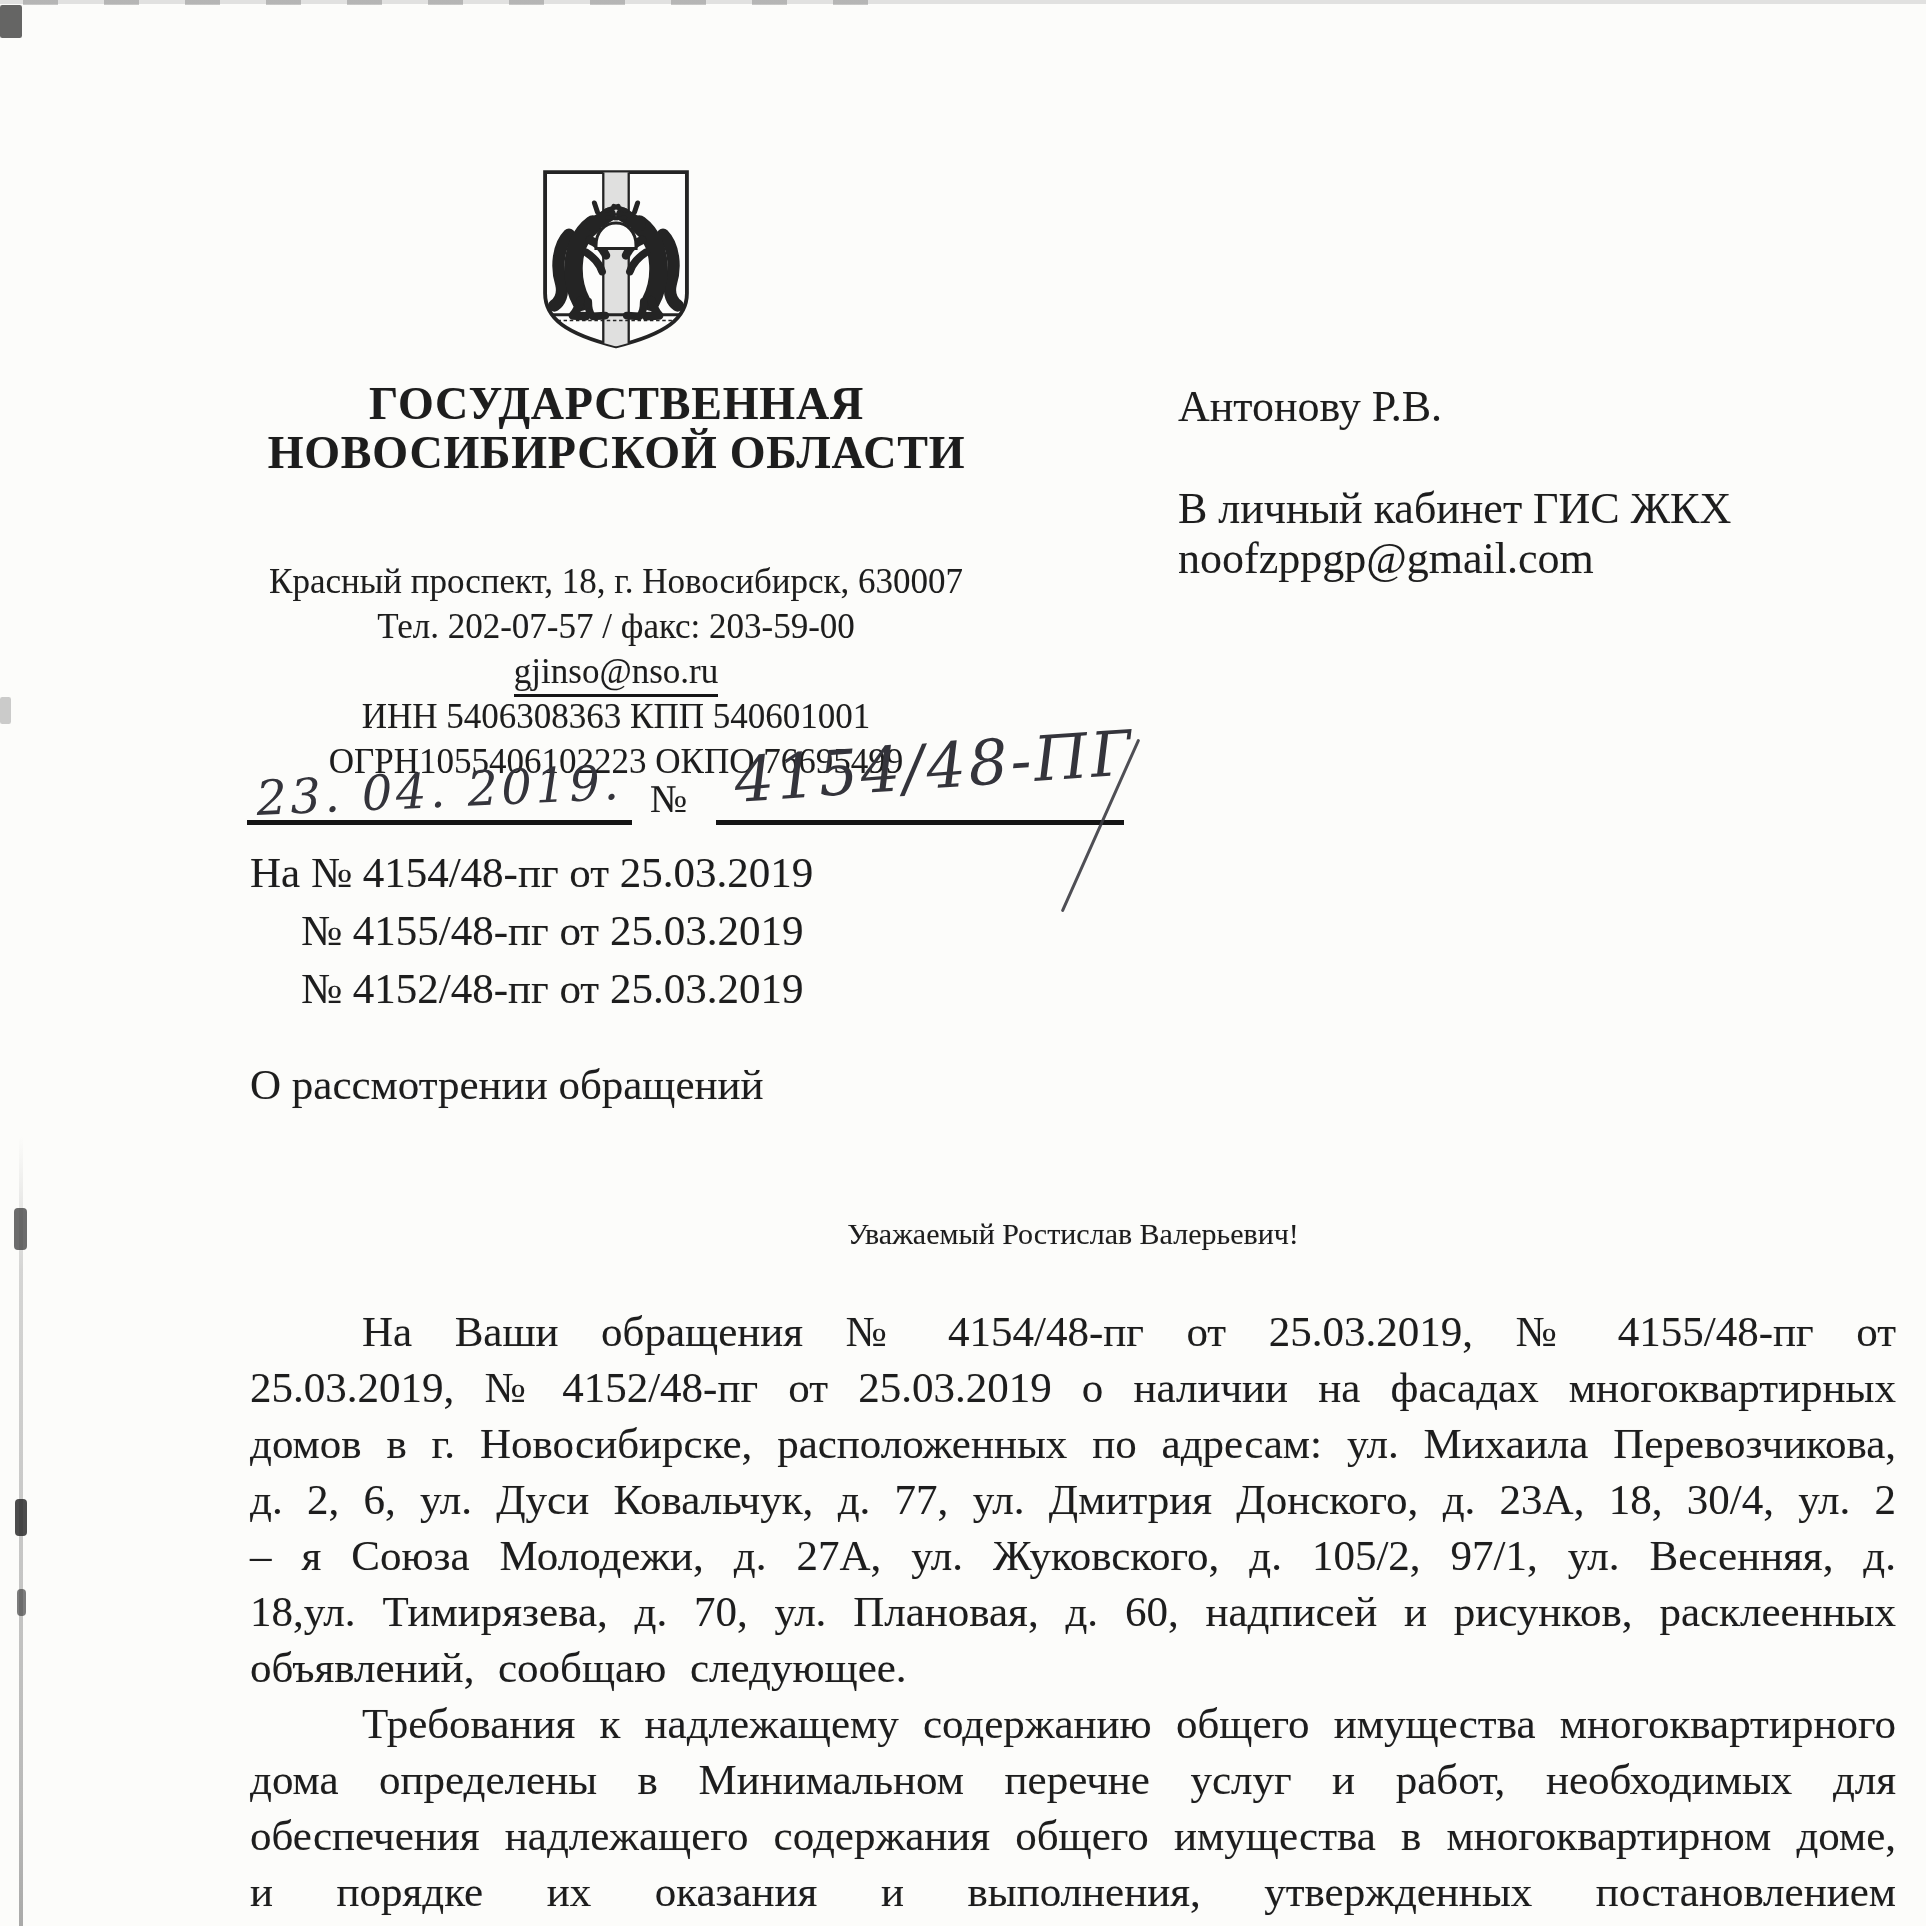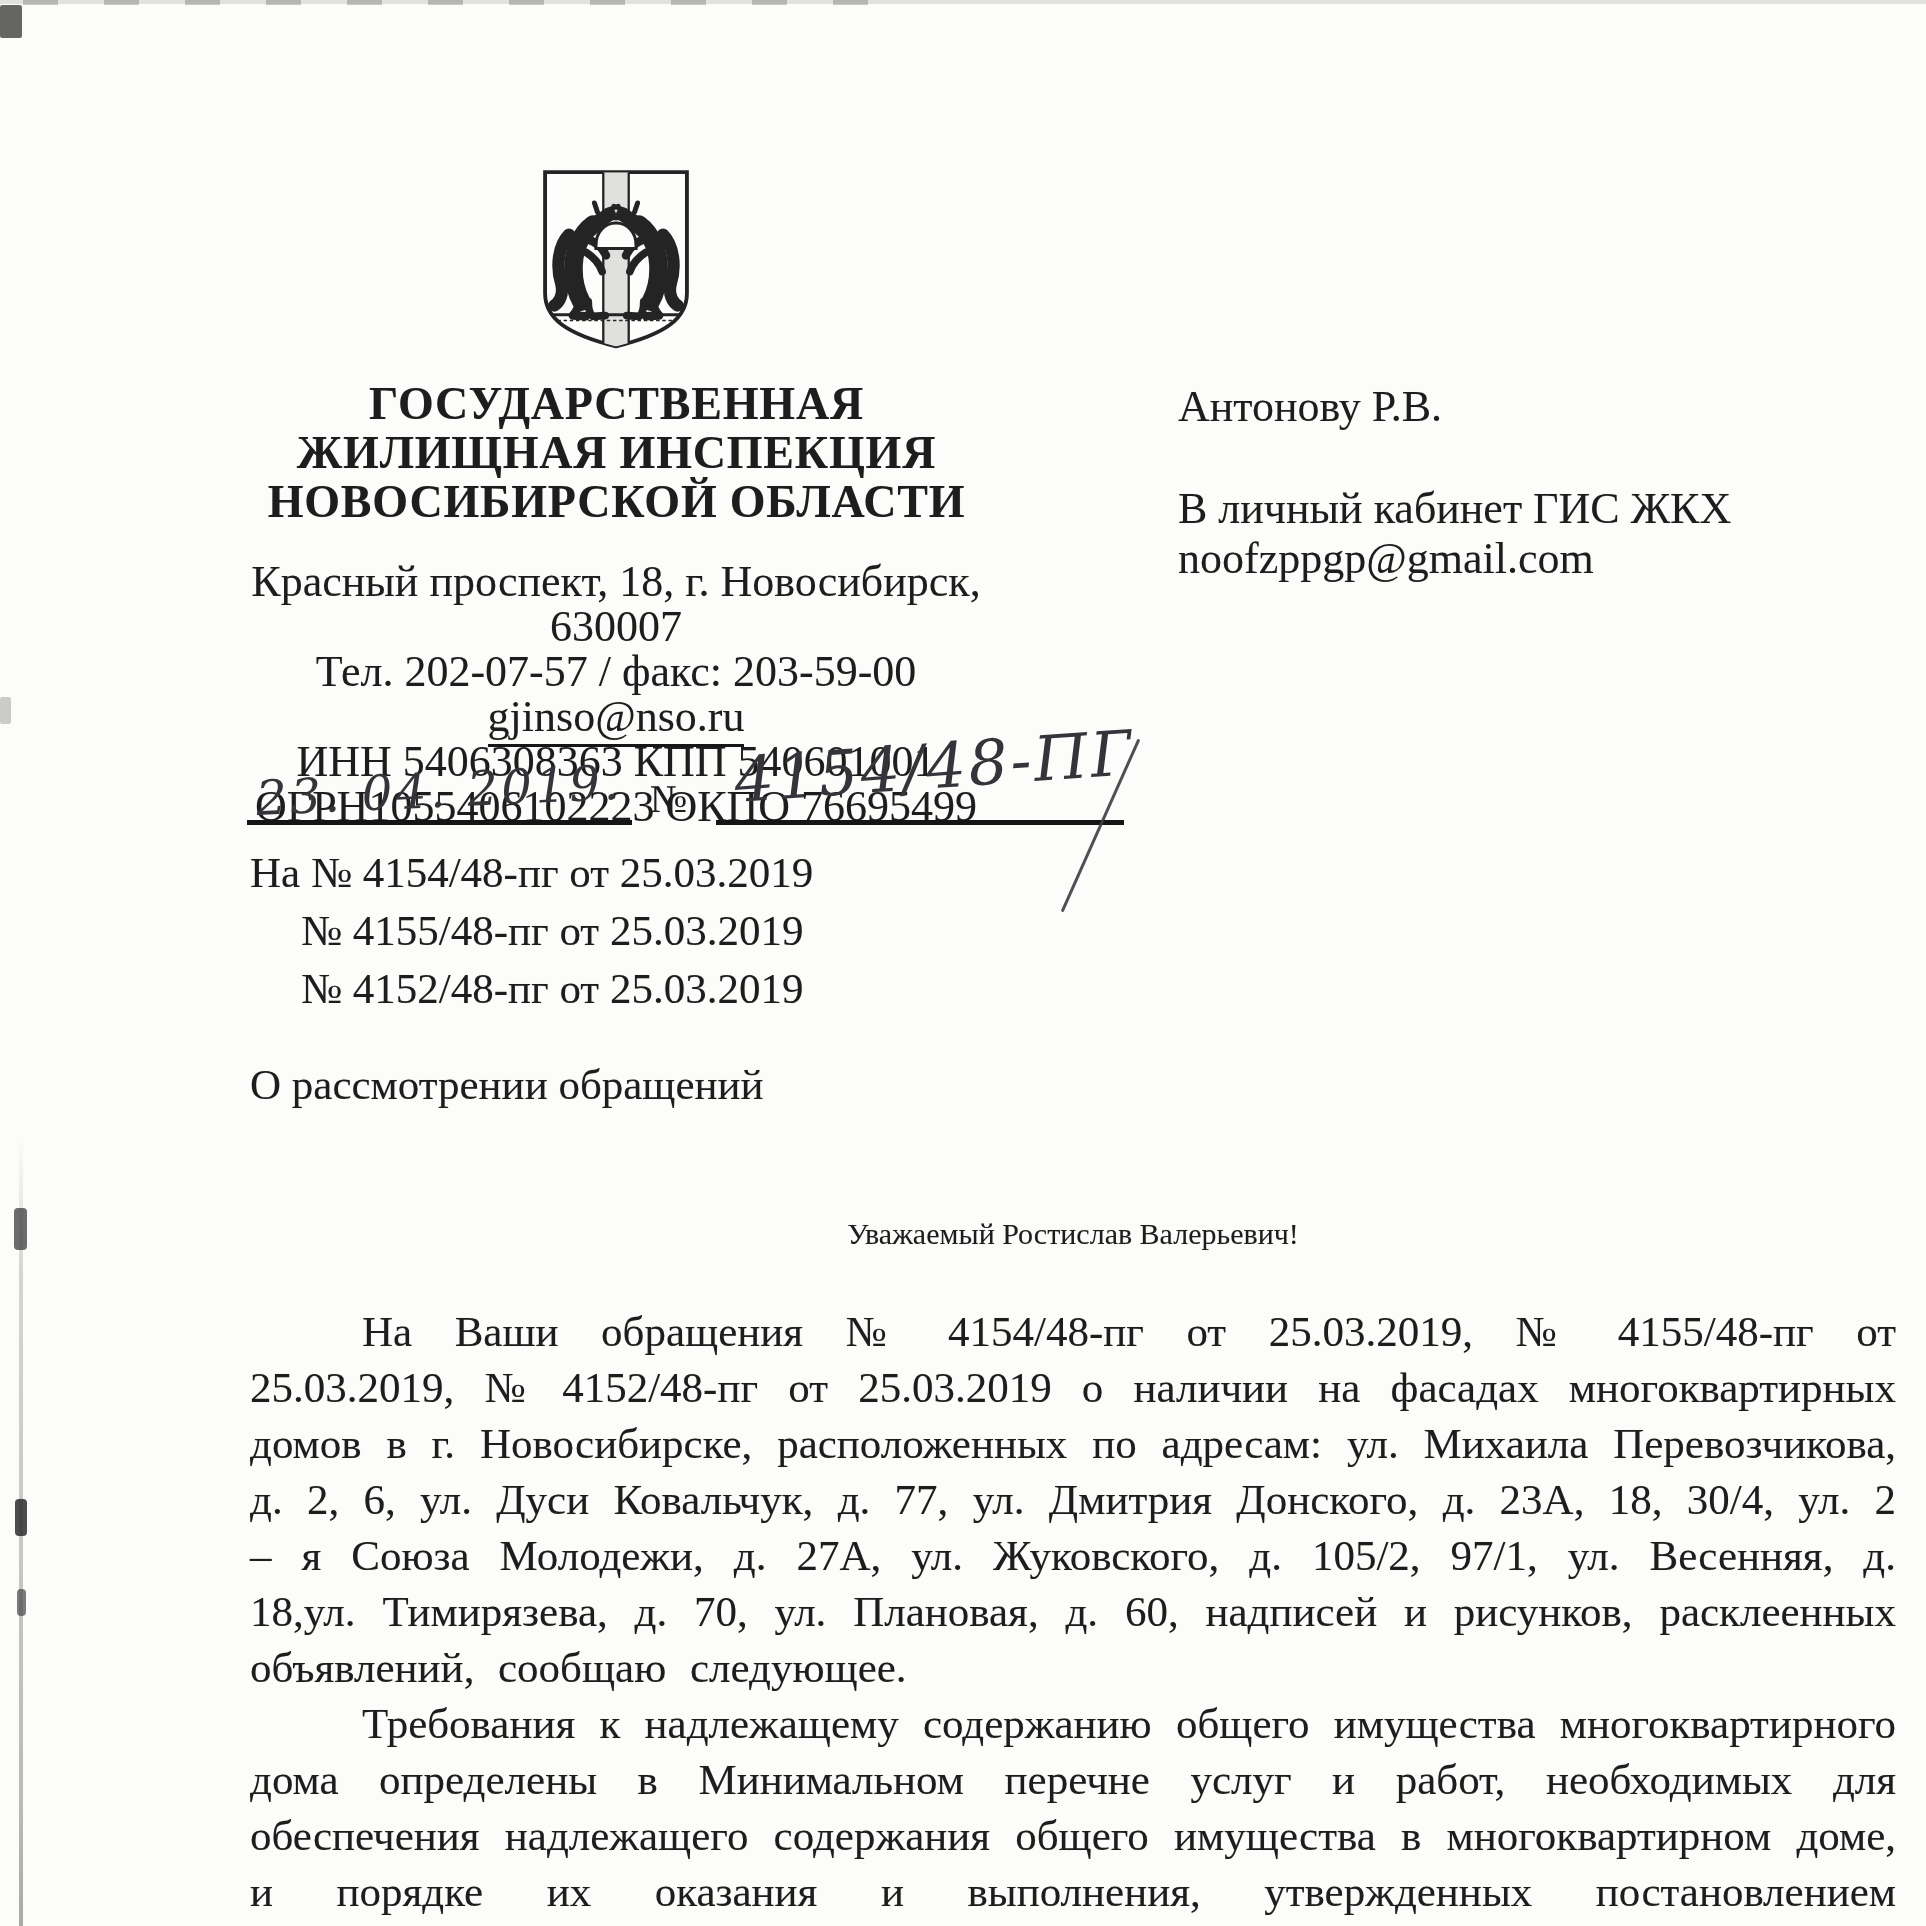--- a/index.html
+++ b/index.html
@@ -18,21 +18,21 @@
   .emblem{position:absolute;left:535px;top:166px;width:162px;height:185px;}
 
   
   .org{
     position:absolute;left:216px;top:379px;width:801px;
     text-align:center;font-weight:bold;font-size:46px;line-height:49px;
     letter-spacing:0.8px;text-shadow:0 0.4px 0.8px rgba(20,20,20,.25);
   }
   .contact{
     position:absolute;left:196px;top:559px;width:840px;
-    text-align:center;font-size:44px;line-height:45px;
+    text-align:center;font-size:35px;line-height:45px;
     text-shadow:0 0.4px 0.8px rgba(20,20,20,.2);
   }
   .contact .em{border-bottom:3.1px solid #161616;padding-bottom:3px;}
 
   
   .recipient-name,.recipient-delivery,.recipient-email{
     position:absolute;left:1178px;font-size:44px;line-height:48px;
     text-shadow:0 0.4px 0.8px rgba(20,20,20,.22);
   }
   .recipient-name{top:383px;}
@@ -119,21 +119,20 @@
       <line x1="26" y1="386" x2="394" y2="386" stroke="#242424" stroke-width="8"></line>
       <line x1="26" y1="401" x2="394" y2="401" stroke="#242424" stroke-width="4" stroke-dasharray="9 7"></line>
     </g>
     <use href="#marten"></use>
     <use href="#marten" transform="translate(420,0) scale(-1,1)"></use>
     <path d="M158,214 L262,214 L262,206 C262,170 238,148 210,148 C182,148 158,170 158,206 Z" fill="#fdfdfc" stroke="#242424" stroke-width="8"></path>
   </svg>
 
   <div class="org">
     <div>ГОСУДАРСТВЕННАЯ</div>
-    <div>ЖИЛИЩНАЯ ИНСПЕКЦИЯ</div>
     <div>НОВОСИБИРСКОЙ  ОБЛАСТИ</div>
   </div>
 
   <div class="contact">
     <div>Красный проспект, 18, г. Новосибирск, 630007</div>
     <div>Тел. 202-07-57 / факс: 203-59-00</div>
     <div><span class="em">gjinso@nso.ru</span></div>
     <div>ИНН 5406308363  КПП 540601001</div>
     <div>ОГРН1055406102223 ОКПО 76695499</div>
   </div>

